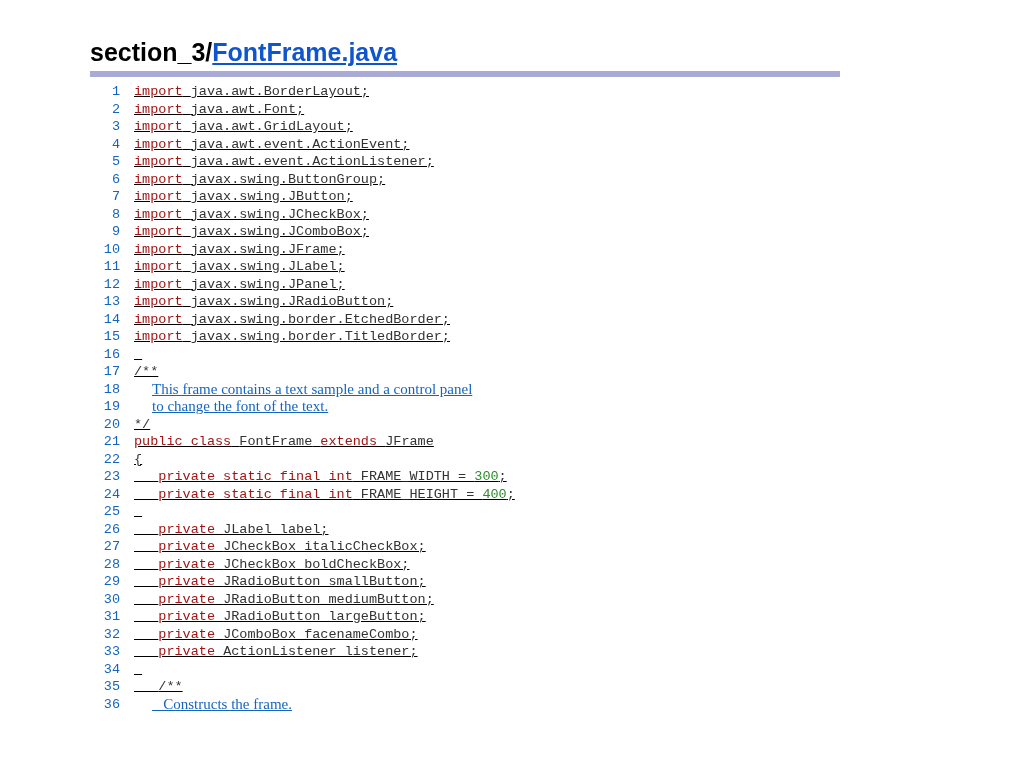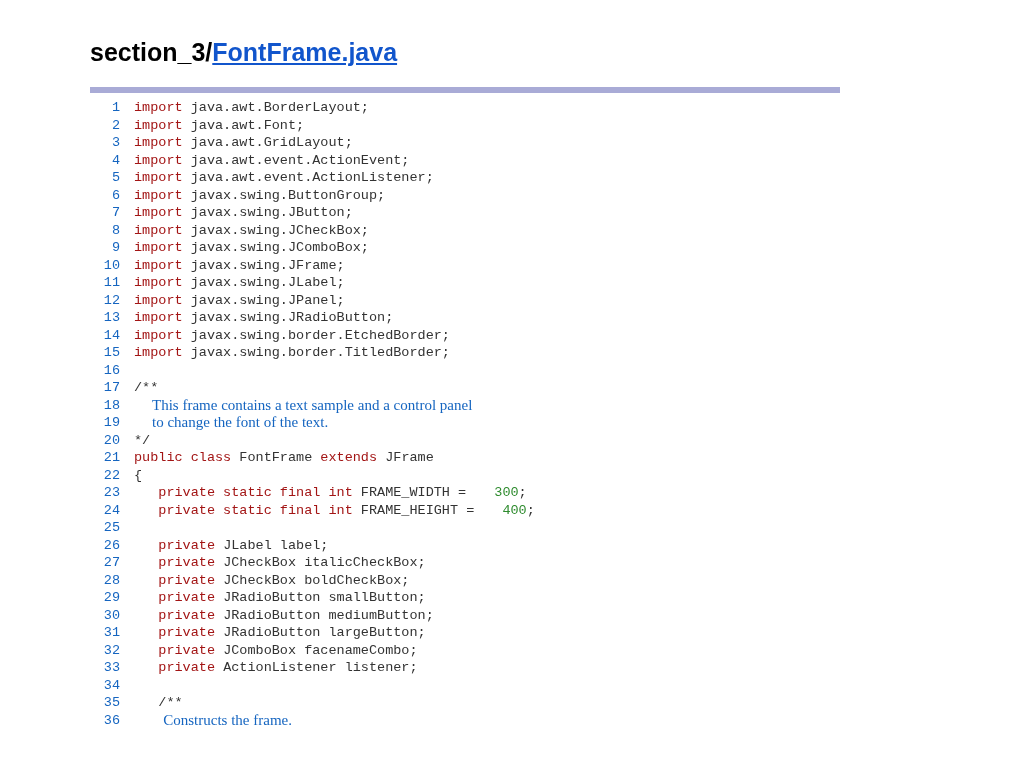--- a/index.html
+++ b/index.html
@@ -8,21 +8,21 @@
     font-family: Verdana, Geneva, sans-serif;
     padding: 38px 0 0 90px;
     width: 1024px;
     height: 768px;
     overflow: hidden;
   }
   .header {
     font-size: 25px;
     font-weight: bold;
     color: #000000;
-    margin-bottom: 20px;
+    margin-bottom: 4px;
     font-family: Verdana, Geneva, sans-serif;
   }
   .header .link {
     color: #1155cc;
     text-decoration: underline;
   }
   .divider {
     height: 6px;
     background: #a9abd6;
     width: 750px;
@@ -41,30 +41,32 @@
     width: 44px;
     text-align: right;
     color: #1565c0;
     font-family: "Courier New", Courier, monospace;
     padding-right: 14px;
     flex-shrink: 0;
   }
   .ln.bold { font-weight: normal; }
   .code {
     font-family: "Courier New", Courier, monospace;
+    text-decoration: underline;
   }
   .tok-kw    { color: #a31515; }
   .tok-id    { color: #333333; }
-  .tok-num   { color: #2e8b2e; margin-left: 20px; }
+  .tok-num   { color: #2e8b2e; }
   .tok-cmt   { color: #333333; }
   .doccomment {
     font-family: Georgia, "Times New Roman", serif;
     color: #1565c0;
     font-size: 15px;
     padding-left: 18px;
+    text-decoration: underline;
   }
 </style>
 </head>
 <body>
 
 <div class="header">
   <span>section_3/</span><span class="link">FontFrame.java</span>
 </div>
 <div class="divider"></div>
 

